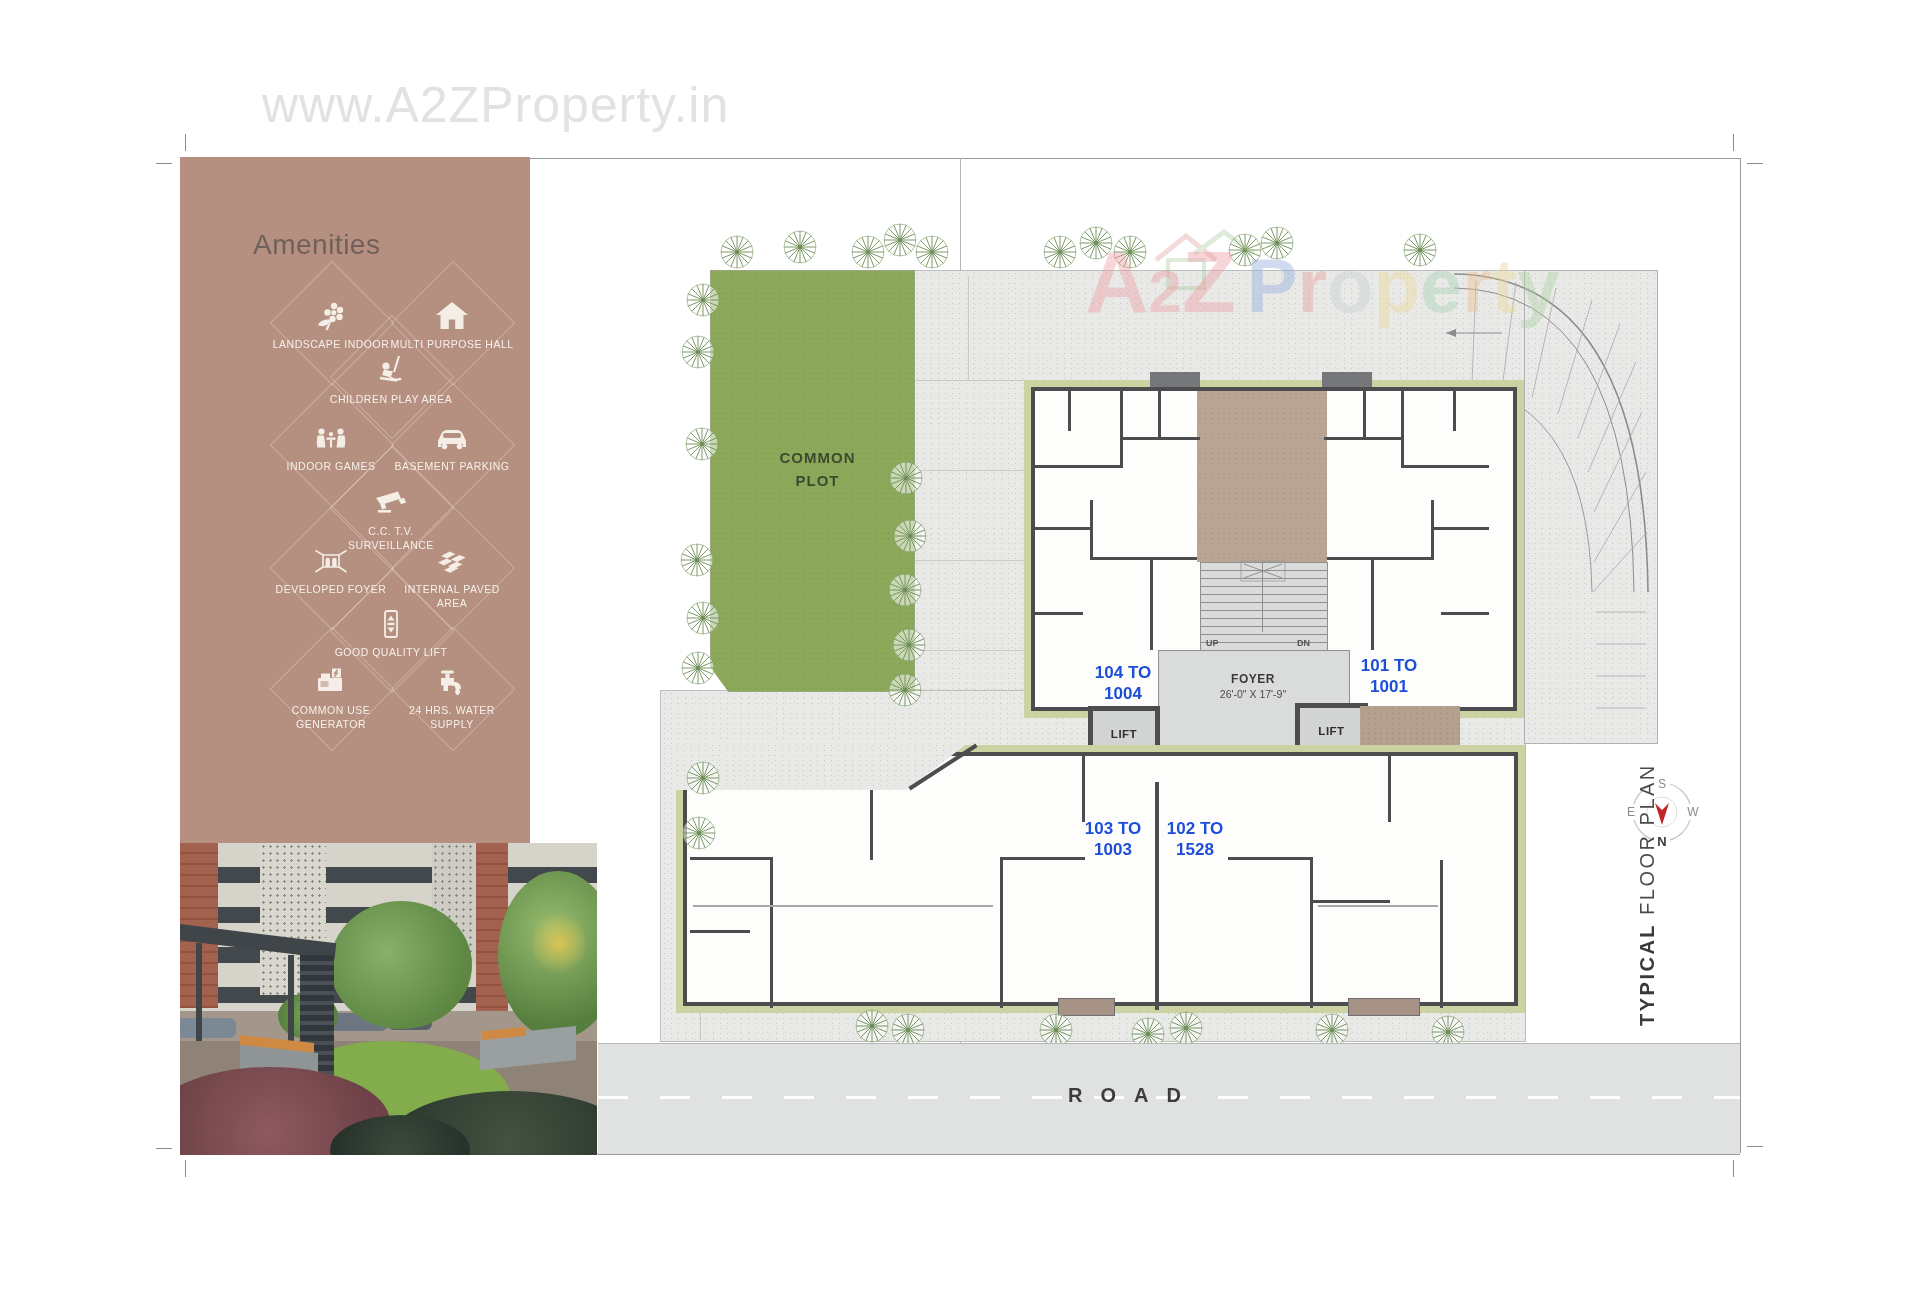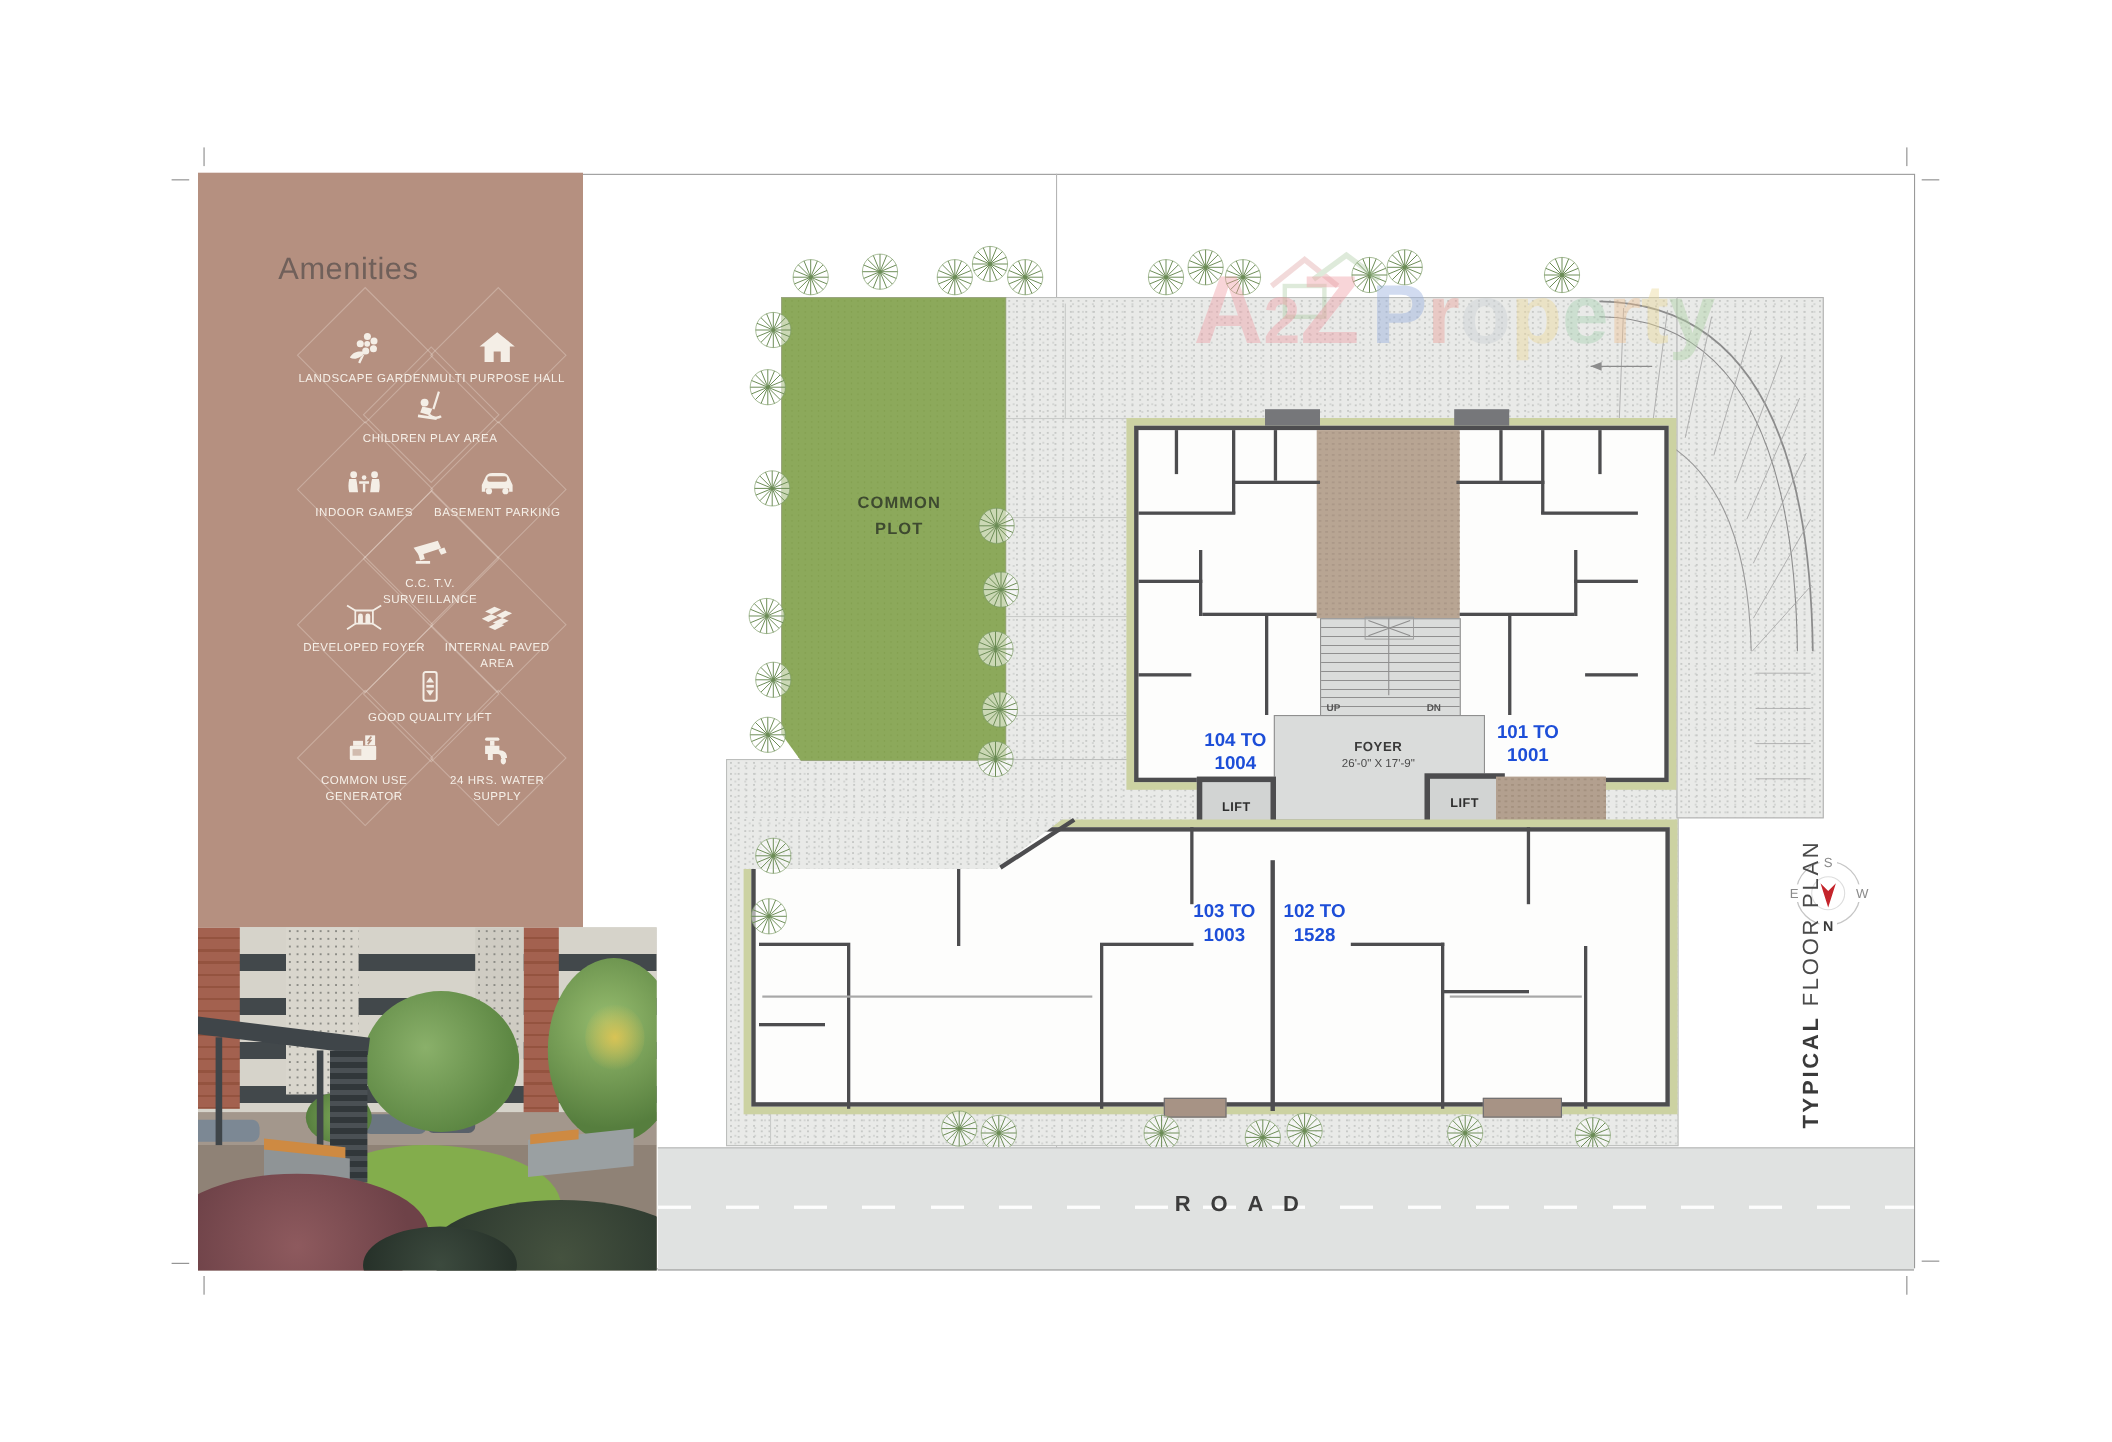--- a/index.html
+++ b/index.html
@@ -82,20 +82,21 @@
           <line x1="22" y1="22" x2="22" y2="6"></line>
             <line x1="22" y1="22" x2="28.1" y2="7.2"></line>
           <line x1="22" y1="22" x2="33.3" y2="10.7"></line>
             <line x1="22" y1="22" x2="36.8" y2="15.9"></line>
         </g>
         <circle cx="22" cy="22" r="1.6" fill="#6b8c55"></circle>
       </g>
     </defs>
   </svg>
 
+  <div class="wm-top">www.A2ZProperty.in</div>
 
   <div class="pageline" style="left:180px;top:158px;width:1560px;height:1px;"></div>
   <div class="pageline" style="left:1740px;top:158px;width:1px;height:995px;"></div>
   <div class="pageline" style="left:180px;top:1153px;width:1560px;height:1px;"></div>
   <div class="foldline" style="left:960px;top:158px;width:1px;height:995px;"></div>
 
   <div class="cropmark" style="left:156px;top:163px;width:16px;height:1px;"></div>
   <div class="cropmark" style="left:185px;top:134px;width:1px;height:17px;"></div>
   <div class="cropmark" style="left:1747px;top:163px;width:16px;height:1px;"></div>
   <div class="cropmark" style="left:1733px;top:134px;width:1px;height:17px;"></div>
@@ -125,21 +126,21 @@
             <circle cx="21" cy="8" r="3.2"></circle>
             <circle cx="27" cy="12" r="3.2"></circle>
             <circle cx="26.5" cy="19" r="3.2"></circle>
             <circle cx="19.5" cy="21" r="3.2"></circle>
             <circle cx="14.5" cy="14.5" r="3.2"></circle>
             <circle cx="20.8" cy="14.6" r="2.6"></circle>
             <path d="M19 22 C15 28 9 29.5 5 27 C8 21.5 13.5 21 17.5 21.8 Z"></path>
             <path d="M18.6 23.5 L14.5 32.5 L12.6 31.6 C13.8 27.6 15.8 25.1 18.6 23.5 Z"></path>
           </g>
         </svg>
-      <div class="alabel">LANDSCAPE GARDEN</div>
+      <div class="alabel">LANDSCAPE INDOOR</div>
     </div>
     <div class="amen" style="left:210px;top:141px;">
       <svg viewBox="0 0 36 36">
           <path fill="#f4eee6" fill-rule="evenodd" d="M18 4 L34 17 H29.5 V31 H6.5 V17 H2 Z M14.8 31 V21.5 H21.2 V31 Z"></path>
         </svg>
       <div class="alabel">MULTI PURPOSE HALL</div>
     </div>
     <div class="amen" style="left:149px;top:196px;">
       <svg viewBox="0 0 36 36">
           <g stroke="#f4eee6" stroke-width="2" fill="none">

